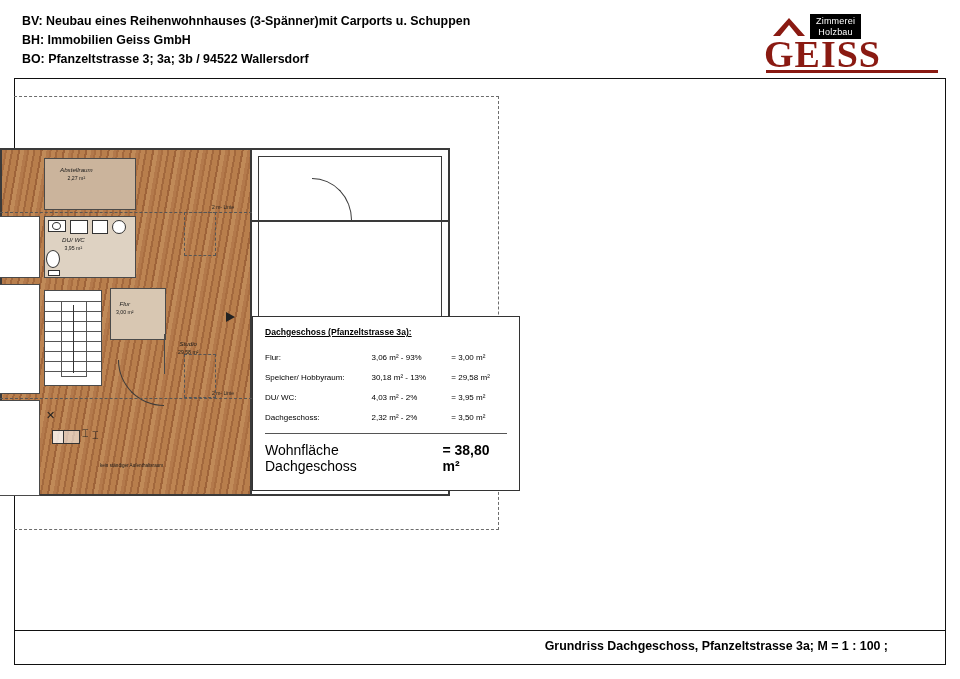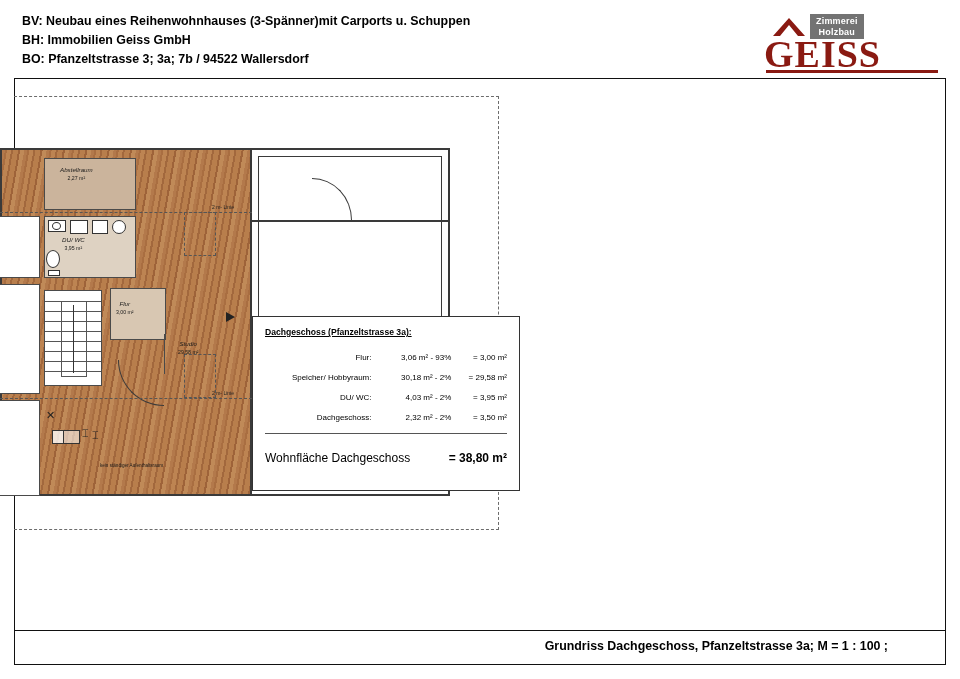--- a/index.html
+++ b/index.html
@@ -55,24 +55,24 @@
     top: 2px;
     display: flex;
     align-items: center;
   }
   .logo-roof {
     width: 34px;
     height: 20px;
     margin-right: 4px;
   }
   .logo-badge {
-    background: #737373;
+    background: #000000;
     color: #fff;
     font-size: 9px;
-    font-weight: bold;
+    font-weight: normal;
     line-height: 10.5px;
     padding: 2px 6px 2px 6px;
     text-align: center;
     letter-spacing: .2px;
   }
   .logo-main {
     position: absolute;
     left: 14px;
     top: 20px;
     font-size: 38px;
@@ -385,55 +385,54 @@
     font-weight: bold;
     color: #000;
     text-decoration: underline;
     margin-bottom: 12px;
     white-space: nowrap;
   }
   .legend-table {
     width: 100%;
     border-collapse: collapse;
     font-size: 8px;
-    text-align: right;
   }
   .legend-table td {
     padding: 4px 0 7px 0;
     color: #000;
     white-space: nowrap;
   }
   .legend-table td.c-name { width: 44%; }
   .legend-table td.c-calc { width: 33%; }
   .legend-table td.c-res  { width: 23%; font-weight: normal; }
   .legend-sep {
     border-top: 1px solid #555;
     margin: 4px 0 0 0;
     height: 0;
   }
   .legend-total {
     display: flex;
     justify-content: space-between;
-    font-size: 12px;
-    margin-top: 17px;
+    font-size: 14px;
+    margin-top: 8px;
     color: #000;
     gap: 17px;
   }
-  .legend-total .total-val { font-weight: bold; text-align: center; }
+  .legend-total .total-val { font-weight: bold; }
 </style>
 </head>
 <body>
 
 <div id="page">
 
   <div class="header">
     <div class="header-lines">
       <div class="header-line">BV: Neubau eines Reihenwohnhauses (3-Spänner)mit Carports u. Schuppen</div>
       <div class="header-line">BH: Immobilien Geiss GmbH</div>
-      <div class="header-line">BO: Pfanzeltstrasse 3; 3a; 7b / 94522 Wallersdorf</div>
+      <div class="header-line">BO: Pfanzeltstrasse 3; 3a; 3b / 94522 Wallersdorf</div>
     </div>
 
     <div class="logo">
       <div class="logo-top">
         <svg class="logo-roof" viewBox="0 0 34 20">
           <polygon points="17,1 33,19 26,19 17,8 8,19 1,19" fill="#8a1a12"></polygon>
         </svg>
         <div class="logo-badge">
           <div>Zimmerei</div>
           <div>Holzbau</div>
@@ -527,21 +526,21 @@
       <div class="legend-title">Dachgeschoss (Pfanzeltstrasse 3a):</div>
       <table class="legend-table">
         <tbody>
           <tr>
             <td class="c-name">Flur:</td>
             <td class="c-calc">3,06 m² - 93%</td>
             <td class="c-res">= 3,00 m²</td>
           </tr>
           <tr>
             <td class="c-name">Speicher/ Hobbyraum:</td>
-            <td class="c-calc">30,18 m² - 2%</td>
+            <td class="c-calc">30,18 m² - 13%</td>
             <td class="c-res">= 29,58 m²</td>
           </tr>
           <tr>
             <td class="c-name">DU/ WC:</td>
             <td class="c-calc">4,03 m² - 2%</td>
             <td class="c-res">= 3,95 m²</td>
           </tr>
           <tr>
             <td class="c-name">Dachgeschoss:</td>
             <td class="c-calc">2,32 m² - 2%</td>

